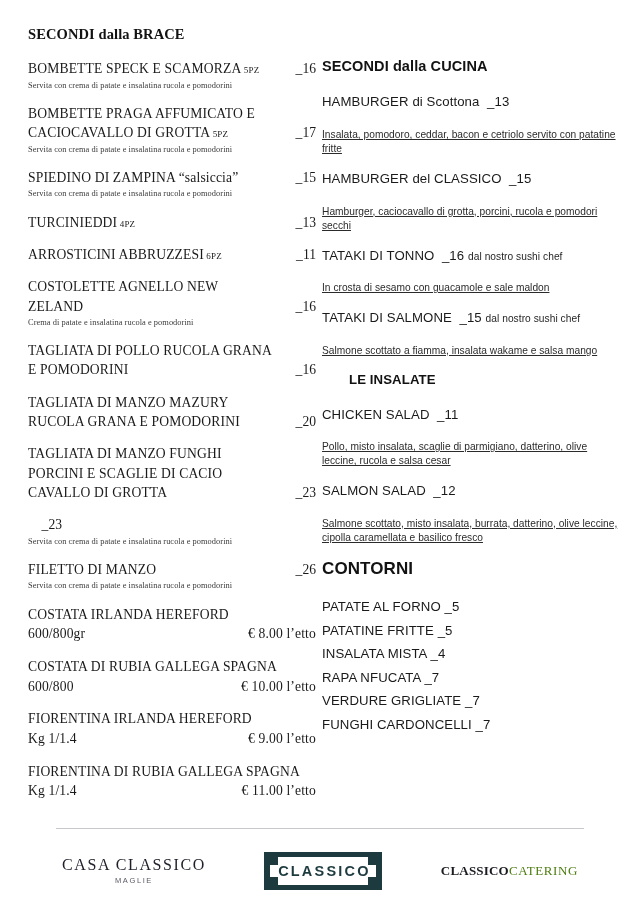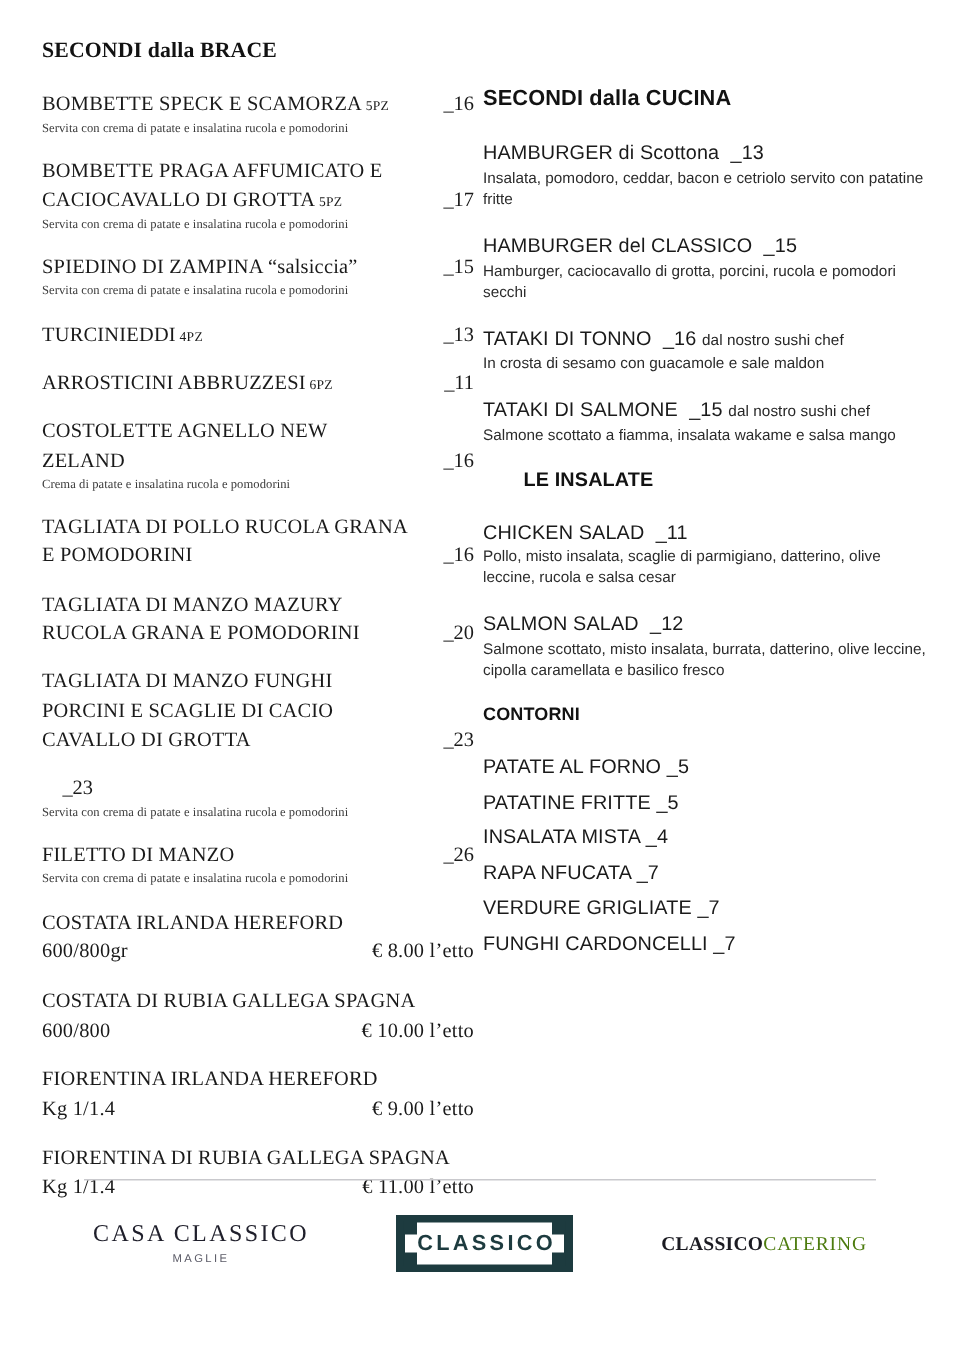--- a/index.html
+++ b/index.html
@@ -48,21 +48,21 @@
     line-height: 1.2;
   }
   .section-title.cucina { margin-bottom: 18px; }
   .section-title.insalate {
     font-size: 13.2px;
     margin-top: 2px;
     margin-bottom: 18px;
     padding-left: 27px;
   }
   .section-title.contorni {
-    font-size: 12px;
+    font-size: 17px;
     margin-top: 2px;
     margin-bottom: 16px;
   }
 
   
   .item {
     position: relative;
     margin-bottom: 13px;
   }
   .item-row {
@@ -142,37 +142,38 @@
   .ritem .rnote {
     font-size: 10.2px;
     letter-spacing: 0.05px;
     color: #262626;
   }
   .ritem .rdesc {
     font-size: 10.2px;
     line-height: 1.38;
     letter-spacing: 0.02px;
     color: #2b2b2b;
-    margin-top: 1px;
+    margin-top: 16px;
+    text-decoration: underline;
   }
 
   
   .contorni-list { margin: 0; padding: 0; list-style: none; }
   .contorni-list li {
     font-size: 13.2px;
     line-height: 1.78;
     letter-spacing: 0.1px;
     color: #1a1a1a;
   }
 
   
   .footer {
     position: absolute;
     left: 0;
-    top: 786px;
+    top: 828px;
     width: 624px;
     height: 77px;
   }
   .divider {
     position: absolute;
     left: 56px;
     top: 0;
     width: 528px;
     height: 1px;
     background: #c9c9cd;

